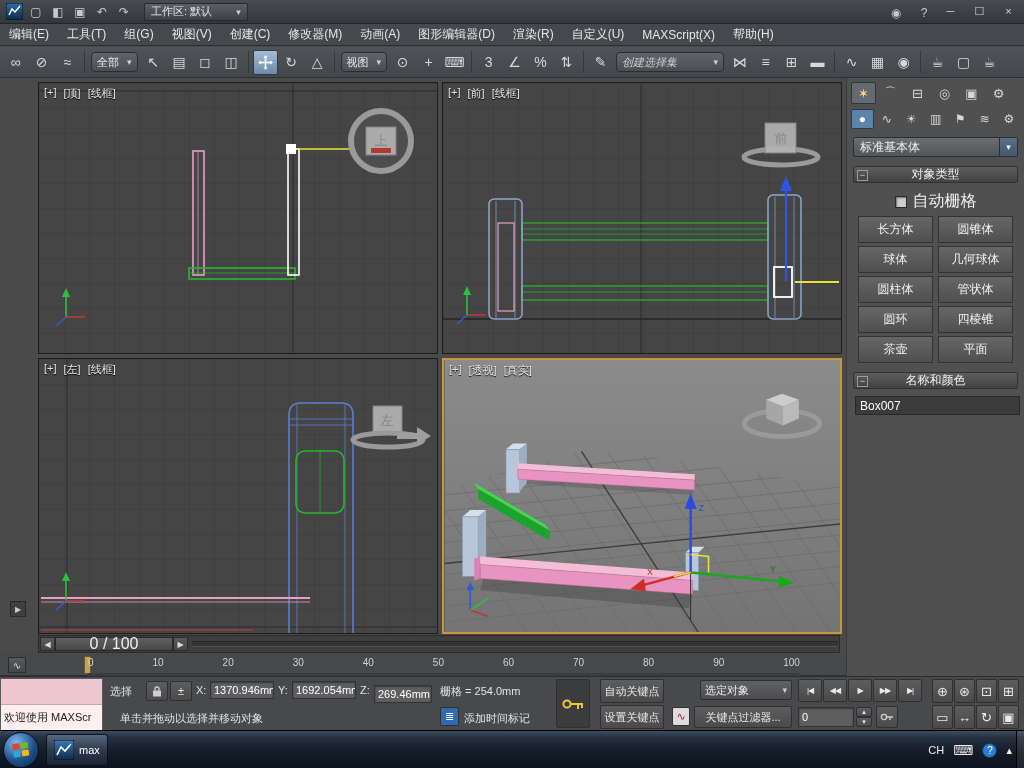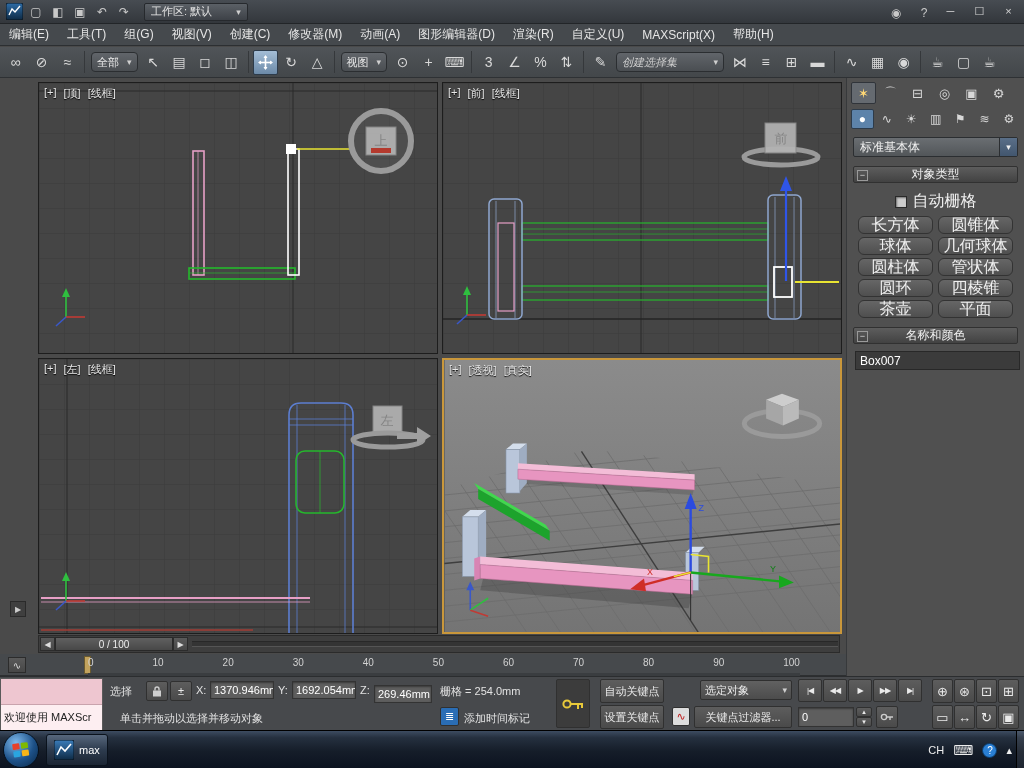--- a/index.html
+++ b/index.html
@@ -60,32 +60,32 @@
   .cmd-dd .arrow-box{width:18px;height:100%;background:linear-gradient(#5a6f88,#42566e);
     border-left:1px solid #2b2e31;display:flex;align-items:center;justify-content:center;font-size:9px}
   .rollout-h{height:17px;margin:9px 6px 0;background:linear-gradient(#5d5d5d,#424242);
     border:1px solid #313131;border-radius:2px;position:relative;display:flex;
     align-items:center;justify-content:center;font-size:12px;color:#f0f0f0}
   .rollout-h .minus{position:absolute;left:3px;top:3px;width:11px;height:11px;border:1px solid #9a9a9a;
     font-size:9px;line-height:9px;text-align:center;color:#ddd}
   .autogrid{display:flex;align-items:center;justify-content:center;gap:6px;margin:8px 0 4px;font-size:16px;color:#efefef}
   .checkbox{width:12px;height:12px;background:#cdcdcd;border:1px solid #2a2a2a;box-shadow:inset 1px 1px 2px rgba(0,0,0,.45)}
   .obj-grid{display:grid;grid-template-columns:1fr 1fr;gap:3px 5px;margin:4px 11px}
-  .obj-btn{height:18px;background:linear-gradient(#666,#4f4f4f);border:1px solid #333;
-    border-radius:6px;display:flex;align-items:center;justify-content:center;font-size:16px;color:#f0f0f0}
+  .obj-btn{height:27px;background:linear-gradient(#666,#4f4f4f);border:1px solid #333;
+    border-radius:0;display:flex;align-items:center;justify-content:center;font-size:12px;color:#f0f0f0}
   .name-row{display:flex;gap:5px;margin:7px 8px}
   .name-input{flex:1;height:19px;background:#3b3b3b;border:1px solid #282828;color:#fff;
     font-size:12px;padding:0 4px;font-family:inherit}
   
   .timeline{position:absolute;left:38px;top:635px;width:802px;height:18px;background:#3e3e3e;
     border:1px solid #2b2b2b;display:flex;align-items:center;padding:1px}
   .tl-ar{width:15px;height:14px;background:linear-gradient(#5a5a5a,#474747);border:1px solid #2c2c2c;
     display:flex;align-items:center;justify-content:center;font-size:8px;color:#ddd;flex:none}
   .tl-handle{width:118px;height:14px;background:linear-gradient(#606060,#484848);border:1px solid #292929;
-    display:flex;align-items:center;justify-content:center;font-size:10px;color:#eee;flex:none}
+    display:flex;align-items:center;justify-content:center;font-size:16px;color:#eee;flex:none}
   .tl-track{flex:1;height:6px;margin-left:4px;background:#343434;border-top:1px solid #282828;border-bottom:1px solid #555}
   .trackbar{position:absolute;left:0;top:654px;width:846px;height:22px;background:#46494c;border-bottom:1px solid #2d2f31}
   .ruler{position:absolute;left:88px;top:0;width:712px;height:22px;
     border-bottom:3px solid #3a3d40;display:flex;justify-content:space-between;
     font-size:10px;color:#d2d2d2;padding:3px 0 0}
   .tb-mark{position:absolute;left:84px;top:2px;width:7px;height:18px;background:#c2a35e;border:1px solid #6b5a2e}
   .mini-btn{position:absolute;left:8px;top:3px;width:18px;height:16px;background:linear-gradient(#5a5a5a,#474747);
     border:1px solid #2c2c2c;display:flex;align-items:center;justify-content:center;font-size:10px;color:#ddd}
   .expand-btn{position:absolute;left:10px;top:601px;width:16px;height:16px;background:#3f3f3f;
     border:1px solid #2a2a2a;color:#ccc;font-size:8px;display:flex;align-items:center;justify-content:center}

